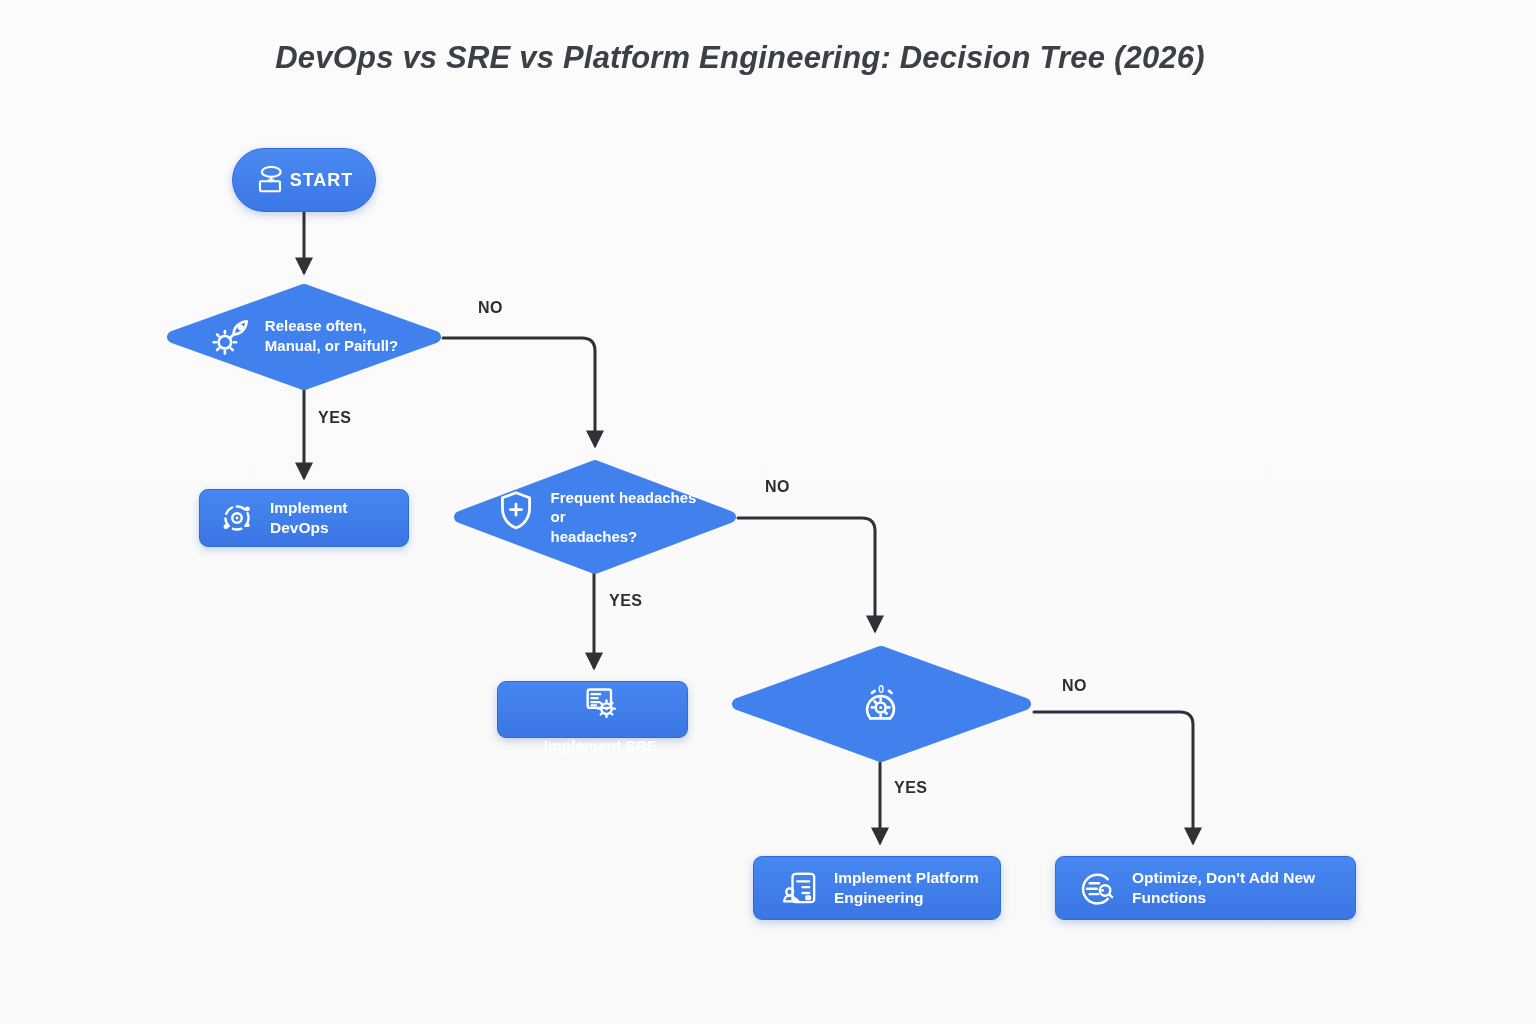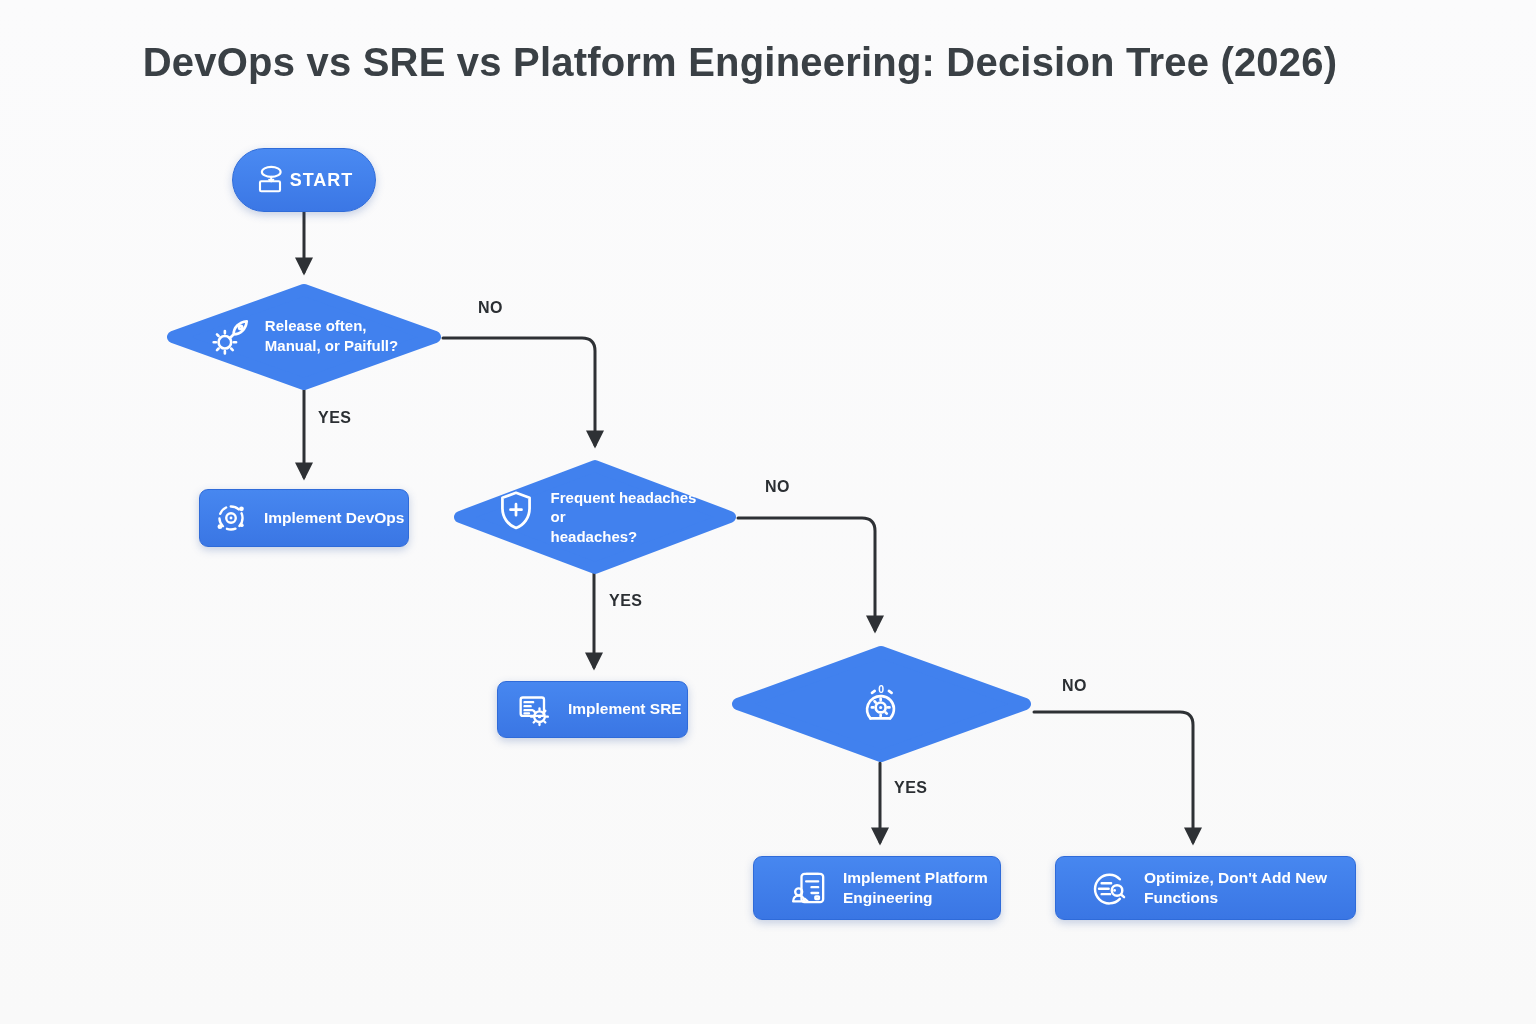--- a/index.html
+++ b/index.html
@@ -13,24 +13,25 @@
     height: 1024px;
     background: linear-gradient(180deg, #fbfbfc 0%, #f9f9f9 100%);
     overflow: hidden;
   }
   .page-title {
     position: absolute;
     top: 40px;
     left: 0;
     width: 1480px;
     text-align: center;
-    font-size: 40px;
+    font-size: 31px;
     font-weight: 700;
     letter-spacing: 0.2px;
     color: #3a4045;
+    font-style: italic;
   }
   svg.connector-layer {
     position: absolute;
     inset: 0;
     z-index: 1;
   }
   .node {
     position: absolute;
     z-index: 2;
     display: flex;
@@ -148,21 +149,21 @@
           <path d="M13 11 L11.3 12.7"></path>
           <circle cx="8.5" cy="15" r="3.6"></circle>
           <path d="M8.5 9.9 V8.6 M8.5 20.1 V21.4 M3.4 15 H2.1 M13.6 15 H14.9 M4.9 11.4 L4 10.5 M12.1 18.6 L13 19.5 M4.9 18.6 L4 19.5"></path>
         </svg>
       </span>
       <span class="node-label">Release often,
 Manual, or Paifull?</span>
     </div>
   </div>
 
-  <div class="node rect-node" style="left:199px; top:489px; width:210px; height:58px; padding-left:12px;">
+  <div class="node rect-node" style="left:199px; top:489px; width:210px; height:58px; padding-left:18px;">
     <span class="icon-wrap">
       <svg width="38" height="38" viewBox="0 0 24 24" fill="none" stroke="#ffffff" stroke-width="1.5" stroke-linecap="round">
         <circle cx="12" cy="12" r="7.3" stroke-dasharray="5.5 3"></circle>
         <circle cx="12" cy="12" r="3"></circle>
         <circle cx="12" cy="12" r="0.9" fill="#ffffff" stroke="none"></circle>
         <circle cx="18.6" cy="6.2" r="1.5" fill="#ffffff" stroke="none"></circle>
         <circle cx="5" cy="17.5" r="1.5" fill="#ffffff" stroke="none"></circle>
         <circle cx="18.8" cy="16.5" r="1.2" fill="#ffffff" stroke="none"></circle>
       </svg>
     </span>
@@ -179,21 +180,21 @@
           <path d="M12 2.6 L19.4 5.3 V11 C19.4 16.2 16.2 20.3 12 21.8 C7.8 20.3 4.6 16.2 4.6 11 V5.3 Z"></path>
           <path d="M12 8.8 V14.8 M9 11.8 H15"></path>
         </svg>
       </span>
       <span class="node-label">Frequent headaches
 or
 headaches?</span>
     </div>
   </div>
 
-  <div class="node rect-node" style="left:497px; top:681px; width:191px; height:57px; padding-left:16px;">
+  <div class="node rect-node" style="left:497px; top:681px; width:191px; height:57px; padding-left:16px;flex-direction:column;">
     <span class="icon-wrap">
       <svg width="40" height="40" viewBox="0 0 24 24" fill="none" stroke="#ffffff" stroke-width="1.4" stroke-linecap="round" stroke-linejoin="round">
         <rect x="4" y="4.5" width="14" height="11" rx="1.3"></rect>
         <path d="M6.3 7.3 H11.5 M6.3 9.7 H10 M6.3 12.1 H11 M6.3 14 H9"></path>
         <circle cx="15.3" cy="16" r="3.2"></circle>
         <circle cx="15.3" cy="16" r="1" fill="#ffffff" stroke="none"></circle>
         <path d="M15.3 11.9 V11 M15.3 20.1 V21 M11.2 16 H10.3 M19.4 16 H20.3 M12.4 13.1 L11.8 12.5 M18.2 18.9 L18.8 19.5 M12.4 18.9 L11.8 19.5 M18.2 13.1 L18.8 12.5"></path>
       </svg>
     </span>
     <span class="node-label">Implement SRE</span>
@@ -211,37 +212,37 @@
           <circle cx="11.3" cy="13.8" r="2.6"></circle>
           <circle cx="11.3" cy="13.8" r="0.8" fill="#ffffff" stroke="none"></circle>
           <path d="M11.3 10 V9.2 M11.3 17.6 V18.4 M7.5 13.8 H6.7 M15.1 13.8 H15.9 M8.7 11.2 L8.1 10.6 M13.9 16.4 L14.5 17"></path>
           <path d="M6.8 6.2 L8.2 5.2 M17 6.2 L15.6 5.2"></path>
           <text x="10.1" y="6.3" font-size="5.5" fill="#ffffff" stroke="none" font-family="Liberation Sans, sans-serif" font-weight="bold">0</text>
         </svg>
       </span>
     </div>
   </div>
 
-  <div class="node rect-node" style="left:753px; top:856px; width:248px; height:64px; padding-left:35px;">
+  <div class="node rect-node" style="left:753px; top:856px; width:248px; height:64px; padding-left:26px;">
     <span class="icon-wrap">
       <svg width="40" height="40" viewBox="0 0 24 24" fill="none" stroke="#ffffff" stroke-width="1.4" stroke-linecap="round" stroke-linejoin="round">
         <rect x="7.5" y="3.5" width="13" height="17" rx="1.8"></rect>
         <path d="M10.5 3.5 H17.5"></path>
         <path d="M10.3 8 H17.5 M13.5 11.5 H17.5 M13.5 15 H17.5"></path>
         <rect x="15.8" y="17" width="2.2" height="1.6" rx="0.3"></rect>
         <circle cx="5.8" cy="14.3" r="2.1"></circle>
         <path d="M2.5 20 C2.5 17.9 4 16.6 5.8 16.6 C7.6 16.6 9.1 17.9 9.1 20 Z"></path>
         <path d="M9.5 18.5 L11.2 20"></path>
       </svg>
     </span>
     <span class="node-label">Implement Platform
 Engineering</span>
   </div>
 
-  <div class="node rect-node" style="left:1055px; top:856px; width:301px; height:64px; padding-left:32px;">
+  <div class="node rect-node" style="left:1055px; top:856px; width:301px; height:64px; padding-left:20px;">
     <span class="icon-wrap">
       <svg width="42" height="42" viewBox="0 0 24 24" fill="none" stroke="#ffffff" stroke-width="1.4" stroke-linecap="round" stroke-linejoin="round">
         <path d="M18.2 7 A8.2 8.2 0 1 0 18.2 18.2"></path>
         <path d="M7.8 9.3 H13.2 M6.3 12.4 H11.8 M7.8 15.5 H12.6"></path>
         <circle cx="16.6" cy="13.4" r="3"></circle>
         <path d="M18.9 15.7 L20.6 17.2"></path>
         <circle cx="15.2" cy="13.4" r="0.8" fill="#ffffff" stroke="none"></circle>
       </svg>
     </span>
     <span class="node-label">Optimize, Don't Add New

